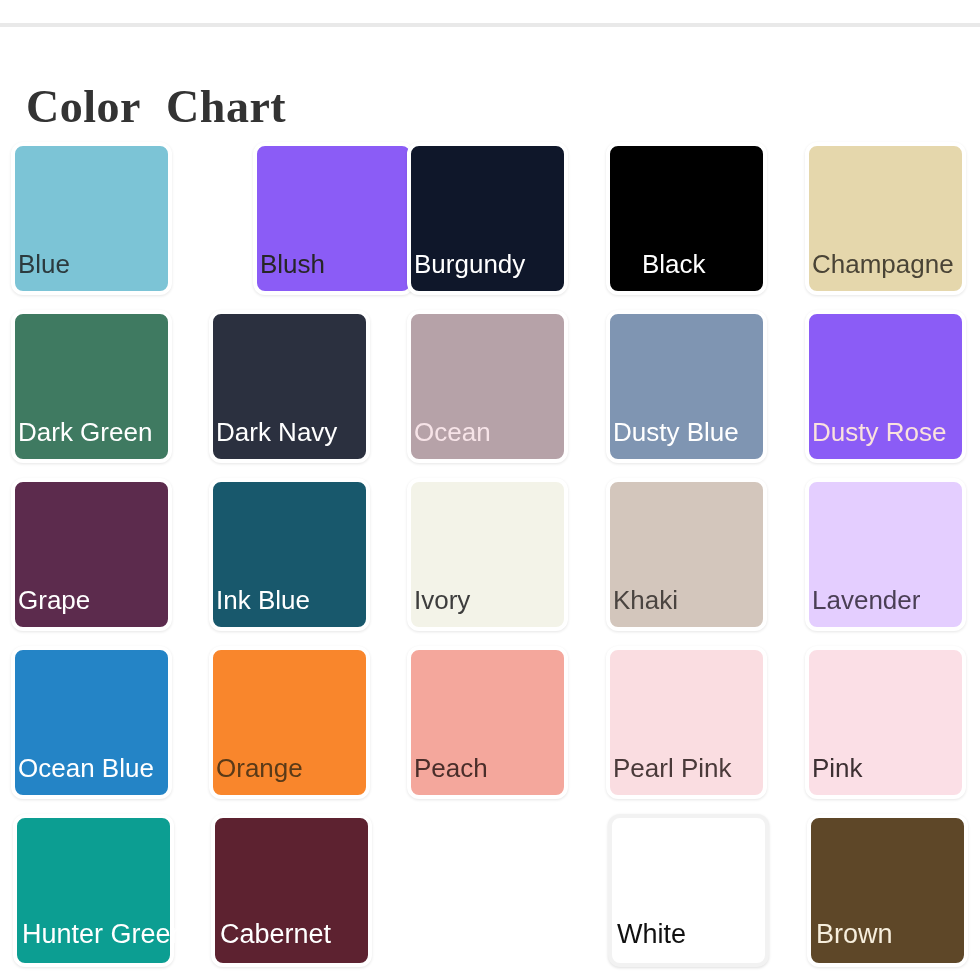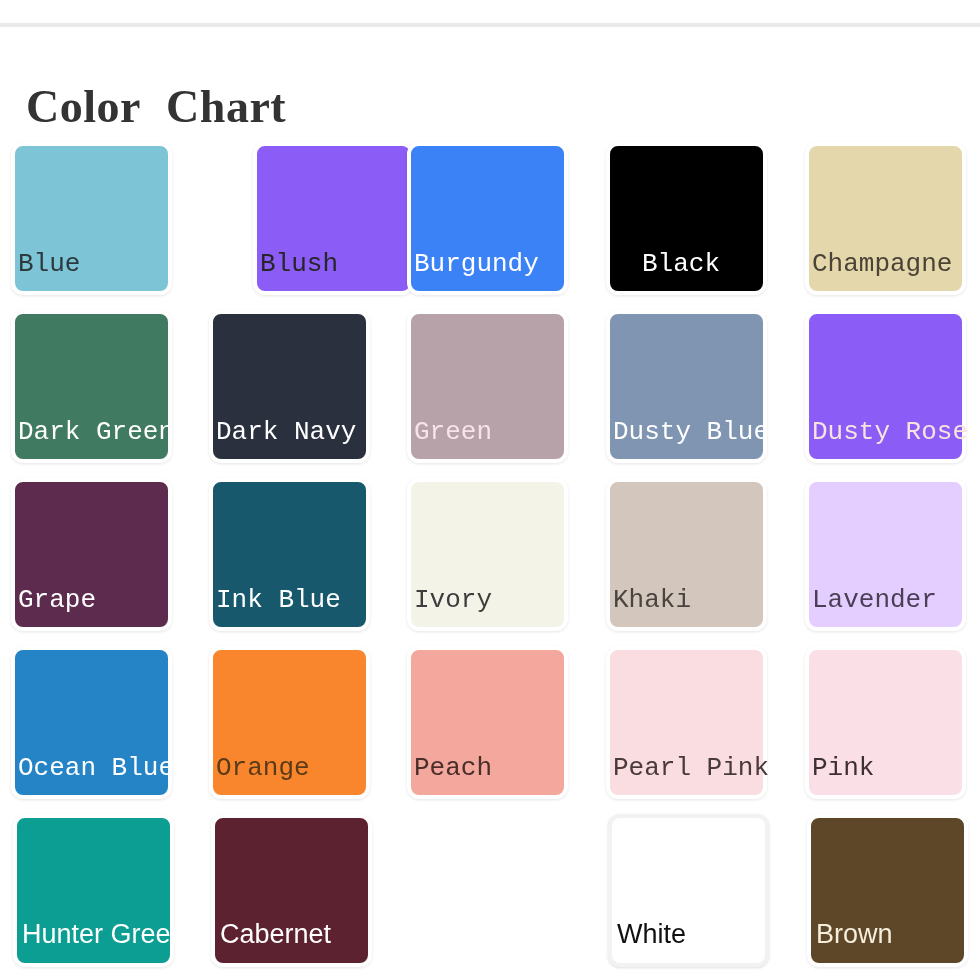--- a/index.html
+++ b/index.html
@@ -80,21 +80,21 @@
     box-shadow: 0 1px 3px rgba(0,0,0,0.13);
   }
 
   .swatch-label {
     position: absolute;
     left: 3px;
     bottom: 12px;
     font-size: 26px;
     line-height: 1.1;
     white-space: nowrap;
-    font-family: Liberation Mono, monospace;
+    font-family: Liberation Sans, sans-serif;
   }
   
   .row-offset .swatch-label {
     font-family: "Liberation Sans", sans-serif;
     font-size: 27px;
     left: 5px;
     bottom: 13px;
   }
 </style>
 </head>
@@ -105,39 +105,39 @@
 <h1 class="page-title">Color Chart</h1>
 
 <div class="swatch-grid">
     <div class="swatch-row">
       <div class="swatch col-0" style="background: rgb(124, 196, 214);">
         <span class="swatch-label" style="color: rgb(44, 58, 62);">Blue</span>
       </div>
       <div class="swatch col-1" style="background: #8b5cf6; margin-left: 44px;">
         <span class="swatch-label" style="color: rgb(38, 38, 38);">Blush</span>
       </div>
-      <div class="swatch col-2" style="background: #3b82f6;">
+      <div class="swatch col-2" style="background: #0f172a;">
         <span class="swatch-label" style="color: rgb(255, 255, 255);">Burgundy</span>
       </div>
       <div class="swatch col-3" style="background: rgb(0, 0, 0);">
         <span class="swatch-label" style="color: rgb(255, 255, 255); margin-left: 29px;">Black</span>
       </div>
       <div class="swatch col-4" style="background: rgb(229, 215, 172);">
         <span class="swatch-label" style="color: rgb(74, 68, 54);">Champagne</span>
       </div>
     </div>
     <div class="swatch-row">
       <div class="swatch col-0" style="background: rgb(63, 122, 97);">
         <span class="swatch-label" style="color: rgb(255, 255, 255);">Dark Green</span>
       </div>
       <div class="swatch col-1" style="background: rgb(43, 48, 63);">
         <span class="swatch-label" style="color: rgb(255, 255, 255);">Dark Navy</span>
       </div>
       <div class="swatch col-2" style="background: rgb(182, 162, 168);">
-        <span class="swatch-label" style="color: rgb(247, 228, 232);">Green</span>
+        <span class="swatch-label" style="color: rgb(247, 228, 232);">Ocean</span>
       </div>
       <div class="swatch col-3" style="background: rgb(127, 149, 178);">
         <span class="swatch-label" style="color: rgb(255, 255, 255);">Dusty Blue</span>
       </div>
       <div class="swatch col-4" style="background: #8b5cf6;">
         <span class="swatch-label" style="color: rgb(250, 226, 221);">Dusty Rose</span>
       </div>
     </div>
     <div class="swatch-row">
       <div class="swatch col-0" style="background: rgb(92, 43, 77);">

